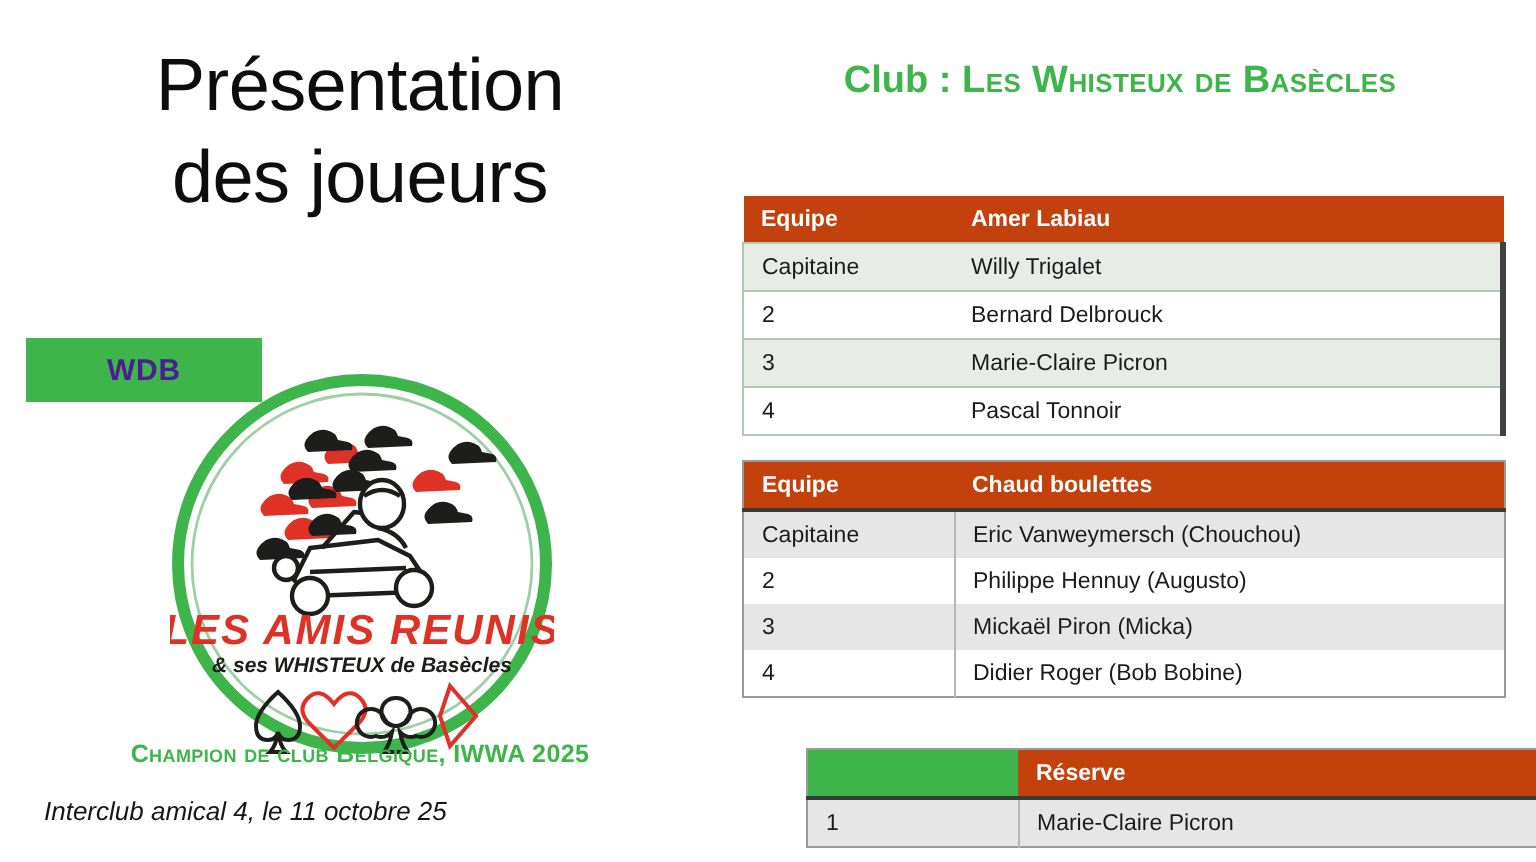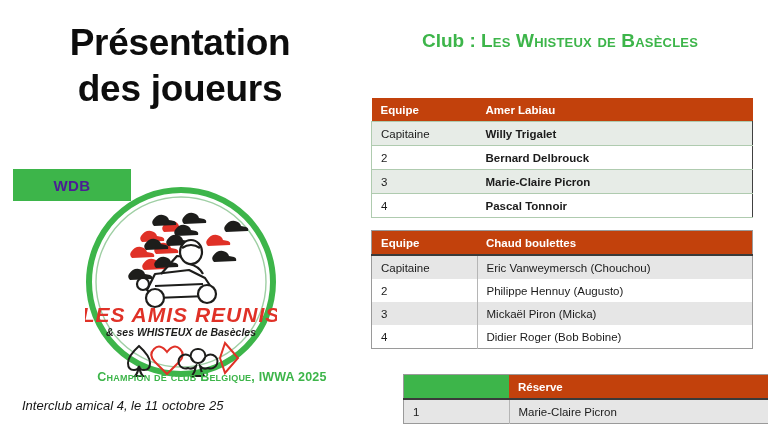--- a/index.html
+++ b/index.html
@@ -26,21 +26,21 @@
 
   #slide-title {
     position: absolute;
     left: 0;
     top: 20px;
     width: 360px;
     text-align: center;
     font-size: 37px;
     line-height: 46px;
     color: #0d0d0d;
-    font-weight: 700;
+    font-weight: 400;
     letter-spacing: -0.3px;
   }
   #slide-title .title-line { display: block; }
 
   #wdb-badge {
     position: absolute;
     left: 13px;
     top: 169px;
     width: 118px;
     height: 32px;
@@ -68,21 +68,20 @@
     position: absolute;
     left: 0;
     top: 370px;
     width: 360px;
     text-align: center;
     color: #3DB54A;
     font-size: 12.5px;
     font-variant: small-caps;
     font-weight: 600;
     letter-spacing: 0.2px;
-    padding-left: 32px;
   }
 
   #interclub-caption {
     position: absolute;
     left: 22px;
     top: 398px;
     font-style: italic;
     font-size: 13px;
     color: #161616;
   }
@@ -142,21 +141,21 @@
 
   
   #table-amer-labiau { top: 98px; }
   #table-amer-labiau tbody tr td {
     border-top: 1px solid #AFCBAF;
     border-bottom: 1px solid #AFCBAF;
   }
   #table-amer-labiau tbody tr:nth-child(odd) td { background: #E7ECE7; }
   #table-amer-labiau tbody tr:nth-child(even) td { background: #ffffff; }
   #table-amer-labiau tbody tr td.col-num { border-left: 1px solid #AFCBAF; }
-  #table-amer-labiau tbody tr td:last-child { border-right: 1px solid #404040; font-weight: bold; }
+  #table-amer-labiau tbody tr td:last-child { border-right: 3px solid #404040; }
 
   
   .gray-table { border: 1px solid #9a9a9a; }
   .gray-table thead th { border-bottom: 2px solid #3a3a3a; }
   .gray-table tbody tr:nth-child(odd) td { background: #E6E6E6; }
   .gray-table tbody tr:nth-child(even) td { background: #ffffff; }
   .gray-table tbody td.col-num { border-right: 1px solid #b5b5b5; }
 
   #table-chaud-boulettes { top: 230px; }
   #table-reserve { top: 374px; margin-left: 32px; }

